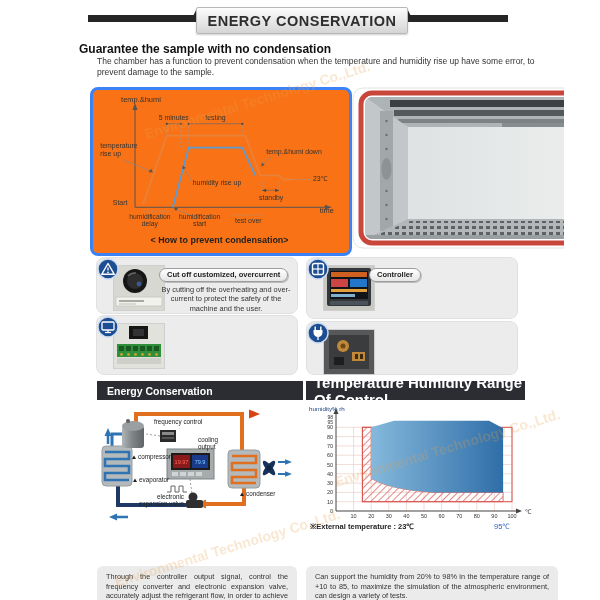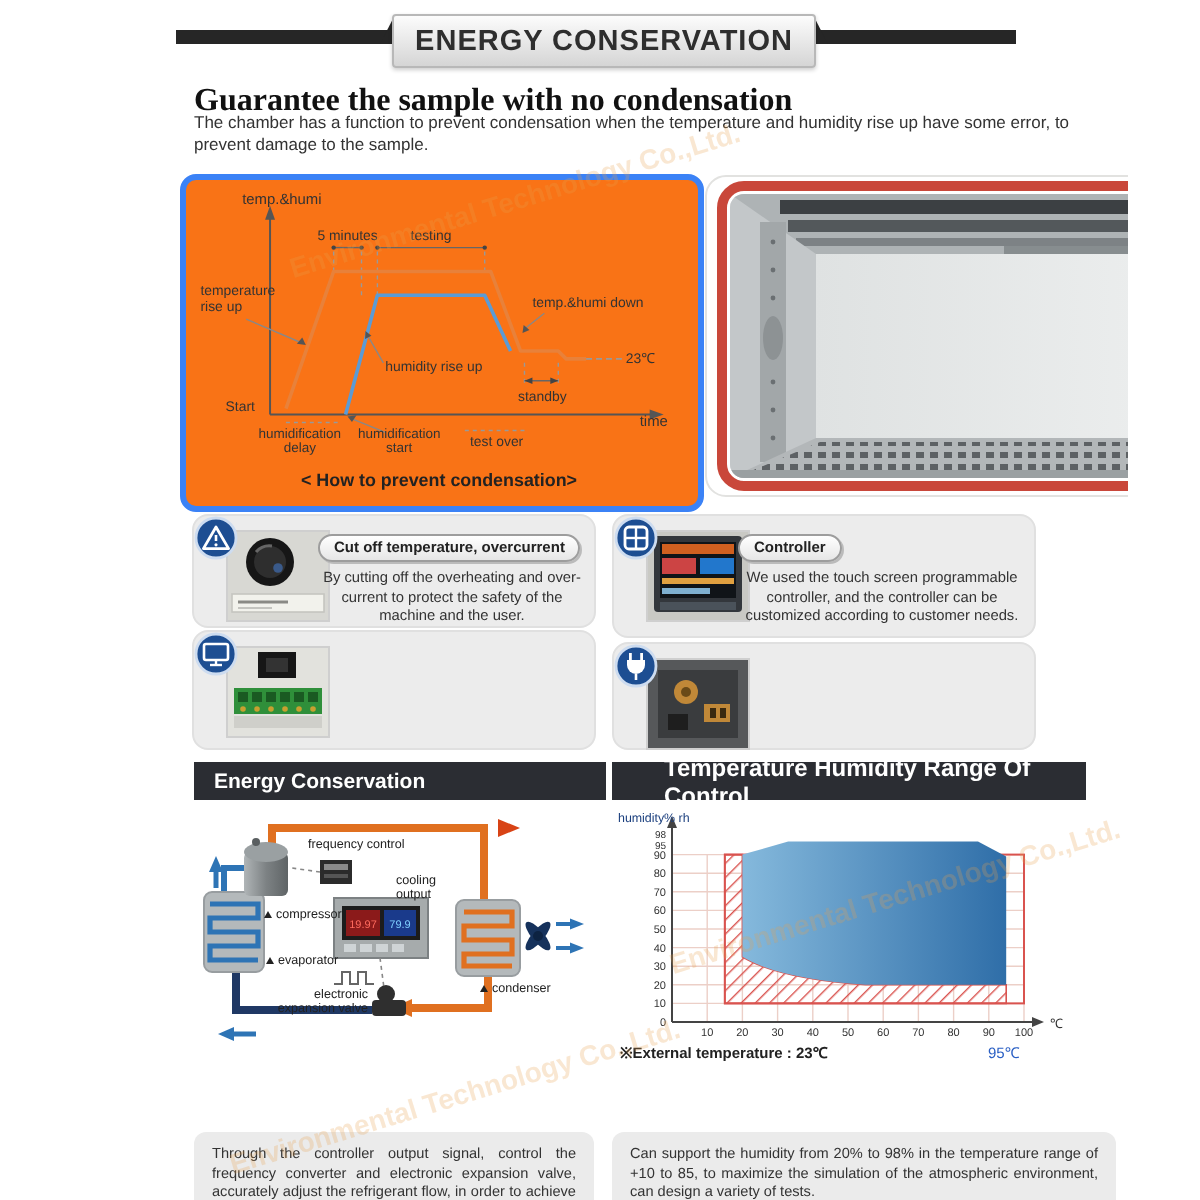--- a/index.html
+++ b/index.html
@@ -12,21 +12,21 @@
   .ribbon-fold{position:absolute;top:8px;width:18px;height:14px;background:#262626;}
   .fold-l{clip-path:polygon(40% 0,100% 0,60% 100%,0 100%);}
   .fold-r{clip-path:polygon(0 0,60% 0,100% 100%,40% 100%);}
   .title-box{position:absolute;left:196px;top:7px;width:210px;height:25px;z-index:2;
              background:linear-gradient(180deg,#fcfcfc,#d5d5d5);border:1px solid #b8b8b8;
              border-radius:2px;box-shadow:0 1px 2px rgba(0,0,0,.2);
              display:flex;align-items:center;justify-content:center;
              font-size:14.5px;font-weight:bold;letter-spacing:.5px;color:#2e2e2e;}
 
   
-  .intro-h{position:absolute;left:97px;top:42px;font-size:16px;font-weight:bold;color:#111;font-family:Liberation Serif, serif;}
+  .intro-h{position:absolute;left:79px;top:42px;font-size:12px;font-weight:bold;color:#111;}
   .intro-b{position:absolute;left:97px;top:56px;width:448px;font-size:8.5px;line-height:1.35;color:#333;}
 
   
   .cond-panel{position:absolute;left:90px;top:87px;width:256px;height:163px;background:#f97316;
               border:3px solid #3b82f6;border-radius:8px;}
   .photo-card{position:absolute;left:352px;top:87px;width:246px;height:163px;}
 
   
   .feature{position:absolute;background:#ececec;border-radius:8px;border:1px solid #e0e0e0;}
   .feature .badge{position:absolute;left:0px;top:0px;width:22px;height:22px;z-index:3;}
@@ -34,21 +34,21 @@
   .feature .content{position:absolute;left:62px;top:5px;right:4px;}
   .pill{display:inline-block;background:linear-gradient(180deg,#ffffff,#e6e6e6);border:1px solid #9d9d9d;
         border-radius:9px;padding:1.5px 7px;font-size:7.5px;font-weight:bold;color:#222;
         box-shadow:1px 1px 0 #bbb;white-space:nowrap;}
   .feature .body{margin-top:3px;font-size:7.4px;line-height:1.3;color:#333;text-align:center;}
 
   
   .sec-bar{position:absolute;top:381px;height:19px;background:#2b2d33;color:#fff;font-weight:bold;
            display:flex;align-items:center;}
   .sec-energy{left:97px;width:196px;font-size:10.5px;padding-left:10px;}
-  .sec-range{left:306px;width:211px;font-size:12px;padding-left:26px;}
+  .sec-range{left:306px;width:211px;font-size:15px;padding-left:8px;}
 
   
   .note{position:absolute;top:566px;background:#ebebeb;border-radius:6px;padding:6px 9px;
         font-size:7.3px;line-height:1.32;color:#333;text-align:justify;}
   .note-left{left:97px;width:182px;height:45px;}
   .note-right{left:306px;width:234px;height:45px;}
   .note p{margin:0 0 2px 0;}
 
   
   .wm{position:absolute;color:rgba(233,158,74,.25);font-size:14px;font-weight:bold;
@@ -201,21 +201,21 @@
       <rect width="50" height="44" fill="#d8d8d3"></rect>
       <circle cx="21" cy="15" r="12" fill="#161616"></circle>
       <circle cx="21" cy="15" r="8" fill="#2e2e2e"></circle>
       <path d="M14,10 a9,9 0 0 1 8,-3" stroke="#666" stroke-width="1.5" fill="none"></path>
       <circle cx="25" cy="18" r="2.4" fill="#3a5a8a"></circle>
       <rect x="2" y="31" width="46" height="9" fill="#f2f2ec" stroke="#c5c5c0" stroke-width="0.8"></rect>
       <line x1="5" y1="35" x2="30" y2="35" stroke="#8a8a85" stroke-width="1.4"></line>
       <line x1="5" y1="38" x2="22" y2="38" stroke="#b5b5b0" stroke-width="0.8"></line>
     </svg>
     <div class="content">
-      <span class="pill">Cut off temperature, overcurrent</span>
+      <span class="pill">Cut off customized, overcurrent</span>
       <div class="body">By cutting off the overheating and over-current to protect the safety of the machine and the user.</div>
     </div>
   </div>
 
   <div class="feature" style="left:306px;top:257px;width:210px;height:60px;">
     <svg class="badge" viewBox="0 0 22 22">
       <circle cx="11" cy="11" r="10" fill="#1d4e92" stroke="#cddcf0" stroke-width="1.4"></circle>
       <rect x="5.5" y="5.5" width="11" height="11" rx="2" fill="none" stroke="#fff" stroke-width="1.4"></rect>
       <line x1="11" y1="5.5" x2="11" y2="16.5" stroke="#fff" stroke-width="1.2"></line>
       <line x1="5.5" y1="11" x2="16.5" y2="11" stroke="#fff" stroke-width="1.2"></line>
@@ -226,21 +226,20 @@
       <rect x="6" y="5" width="38" height="28" fill="#101418"></rect>
       <rect x="7" y="6" width="36" height="5" fill="#d06020"></rect>
       <rect x="7" y="13" width="17" height="8" fill="#c44"></rect>
       <rect x="26" y="13" width="17" height="8" fill="#27c"></rect>
       <rect x="7" y="23" width="36" height="3" fill="#e0a040"></rect>
       <rect x="7" y="28" width="24" height="3" fill="#7fb0d0"></rect>
       <rect x="6" y="35" width="38" height="4" fill="#4a525a"></rect>
     </svg>
     <div class="content">
       <span class="pill">Controller</span>
-      <div class="body">We used the touch screen programmable controller, and the controller can be customized according to customer needs.</div>
     </div>
   </div>
 
   <div class="feature" style="left:96px;top:315px;width:200px;height:58px;">
     <svg class="badge" viewBox="0 0 22 22">
       <circle cx="11" cy="11" r="10" fill="#1d4e92" stroke="#cddcf0" stroke-width="1.4"></circle>
       <rect x="5" y="6" width="12" height="8" rx="1" fill="none" stroke="#fff" stroke-width="1.3"></rect>
       <line x1="11" y1="14" x2="11" y2="16.5" stroke="#fff" stroke-width="1.2"></line>
       <line x1="8" y1="16.5" x2="14" y2="16.5" stroke="#fff" stroke-width="1.2"></line>
     </svg>

